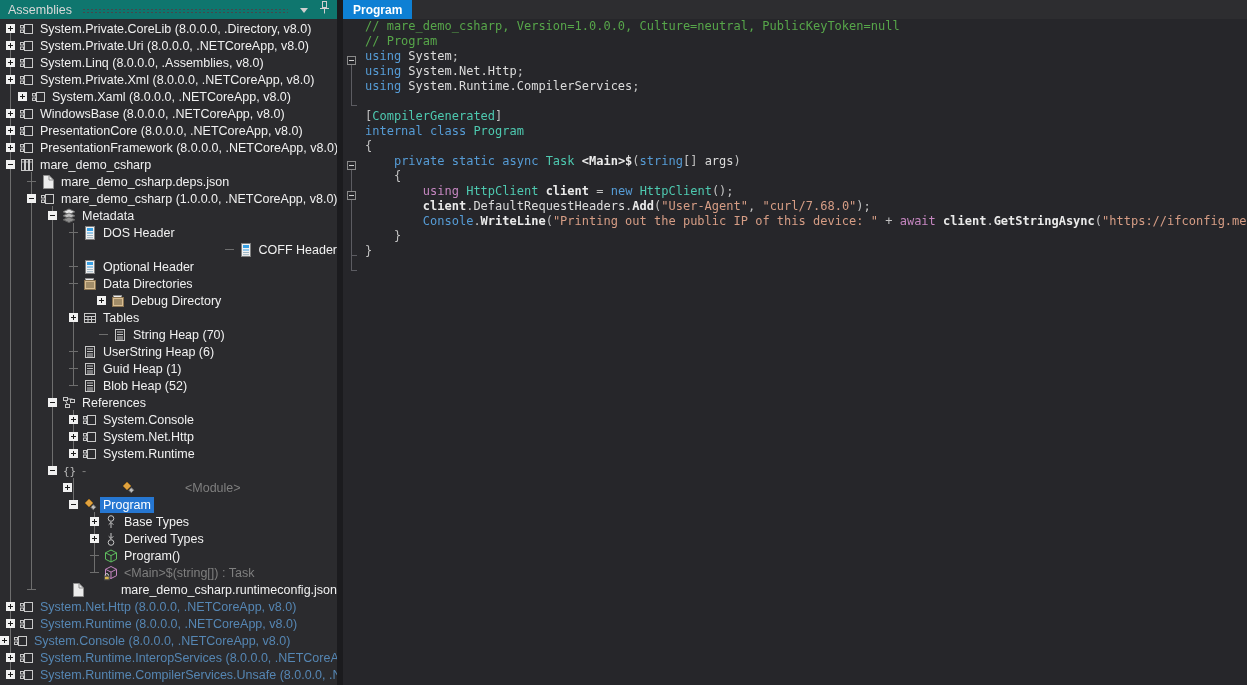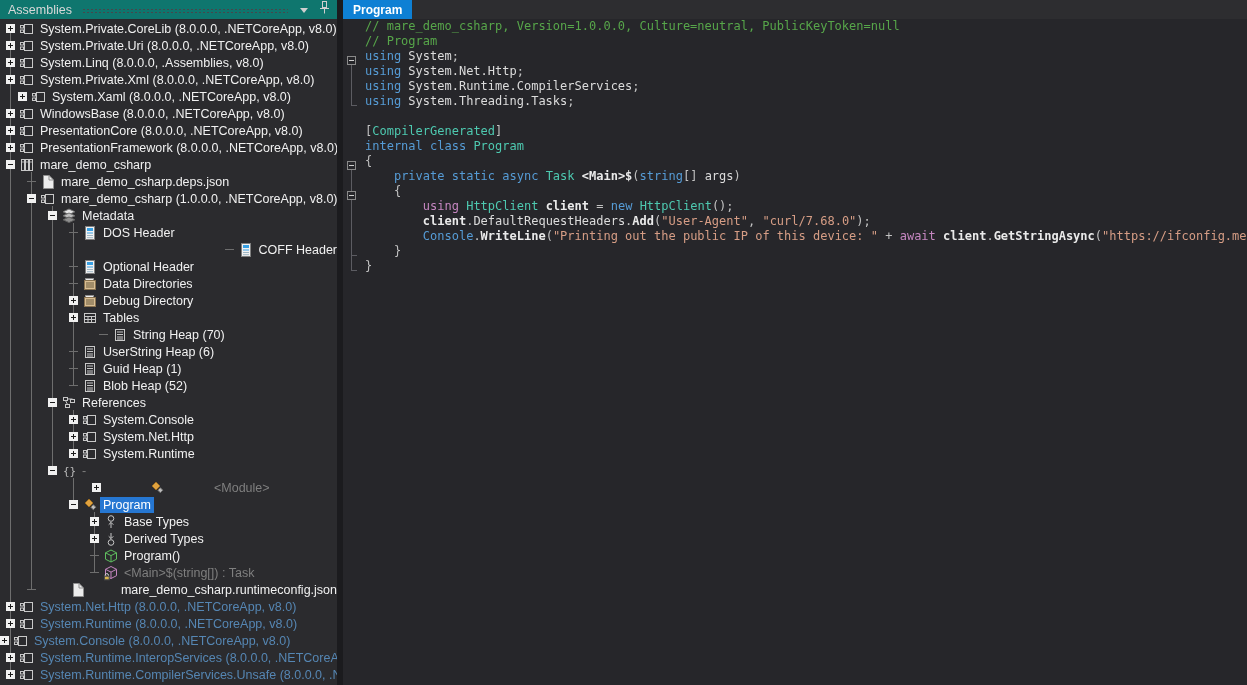--- a/index.html
+++ b/index.html
@@ -75,21 +75,21 @@
     <div id="tree">
         <div class="trow" style="padding-left: 6px;">
           <span class="expbox plus"></span>
           <span class="ticon">
             <svg viewBox="0 0 16 16">
               <rect x="5.5" y="3.5" width="8" height="9" fill="none" stroke="#c8c8c8"></rect>
               <rect x="1.5" y="4.5" width="3" height="2.5" fill="none" stroke="#c8c8c8"></rect>
               <rect x="1.5" y="9" width="3" height="2.5" fill="none" stroke="#c8c8c8"></rect>
             </svg>
           </span>
-          <span class="lbl">System.Private.CoreLib (8.0.0.0, .NETCoreApp, v8.0)</span>
+          <span class="lbl">System.Private.CoreLib (8.0.0.0, .Directory, v8.0)</span>
         </div>
         <div class="trow" style="padding-left: 6px;">
           <span class="expbox plus"></span>
           <span class="ticon">
             <svg viewBox="0 0 16 16">
               <rect x="5.5" y="3.5" width="8" height="9" fill="none" stroke="#c8c8c8"></rect>
               <rect x="1.5" y="4.5" width="3" height="2.5" fill="none" stroke="#c8c8c8"></rect>
               <rect x="1.5" y="9" width="3" height="2.5" fill="none" stroke="#c8c8c8"></rect>
             </svg>
           </span>
@@ -252,21 +252,21 @@
             <svg viewBox="0 0 16 16">
               <rect x="3.5" y="2.5" width="8" height="4" fill="#efefef" stroke="#8f8f8f"></rect>
               <rect x="2.5" y="4.5" width="11" height="9" fill="#d9be93" stroke="#8a7350"></rect>
               <rect x="4" y="6.5" width="8" height="1" fill="#6b5a3f"></rect>
               <rect x="4" y="8.5" width="8" height="1" fill="#6b5a3f"></rect>
               <rect x="4" y="10.5" width="8" height="1" fill="#6b5a3f"></rect>
             </svg>
           </span>
           <span class="lbl">Data Directories</span>
         </div>
-        <div class="trow" style="padding-left: 69px;">
+        <div class="trow" style="padding-left: 69px; margin-left: 28px;">
           <span class="expbox plus"></span>
           <span class="ticon">
             <svg viewBox="0 0 16 16">
               <rect x="3.5" y="2.5" width="8" height="4" fill="#efefef" stroke="#8f8f8f"></rect>
               <rect x="2.5" y="4.5" width="11" height="9" fill="#d9be93" stroke="#8a7350"></rect>
               <rect x="4" y="6.5" width="8" height="1" fill="#6b5a3f"></rect>
               <rect x="4" y="8.5" width="8" height="1" fill="#6b5a3f"></rect>
               <rect x="4" y="10.5" width="8" height="1" fill="#6b5a3f"></rect>
             </svg>
           </span>
@@ -369,21 +369,21 @@
         </div>
         <div class="trow gray" style="padding-left: 48px;">
           <span class="expbox minus"></span>
           <span class="ticon">
             <svg viewBox="0 0 16 16">
               <text x="2" y="12" font-size="11" fill="#b8b8b8" font-family="DejaVu Sans Mono,monospace">{}</text>
             </svg>
           </span>
           <span class="lbl">-</span>
         </div>
-        <div class="trow gray" style="padding-left: 92px; gap: 44px;">
+        <div class="trow gray" style="padding-left: 63px; gap: 44px;">
           <span class="expbox plus"></span>
           <span class="ticon">
             <svg viewBox="0 0 16 16">
               <path d="M3 6 L7 2 11 6 7 10 Z" fill="#e0a23f" stroke="#9a6b20"></path>
               <path d="M8.8 10.2 L11.3 7.7 13.8 10.2 11.3 12.7 Z" fill="#bdbdbd" stroke="#6f6f6f"></path>
               <path d="M8.5 8.5 L9.8 9.6" stroke="#9a6b20"></path>
             </svg>
           </span>
           <span class="lbl">&lt;Module&gt;</span>
         </div>
@@ -518,21 +518,20 @@
   <main id="right">
     <div id="tabbar">
       <div class="tab">Program</div>
     </div>
     <div id="code">
         <div class="codeline"><span class="tok-cmt">// mare_demo_csharp, Version=1.0.0.0, Culture=neutral, PublicKeyToken=null</span></div>
         <div class="codeline"><span class="tok-cmt">// Program</span></div>
         <div class="codeline"><span class="tok-kw">using</span><span class="tok-pl"> System</span><span class="tok-pu">;</span></div>
         <div class="codeline"><span class="tok-kw">using</span><span class="tok-pl"> System.Net.Http</span><span class="tok-pu">;</span></div>
         <div class="codeline"><span class="tok-kw">using</span><span class="tok-pl"> System.Runtime.CompilerServices</span><span class="tok-pu">;</span></div>
-        <div class="codeline"><span class="tok-kw">using</span><span class="tok-pl"> System.Threading.Tasks</span><span class="tok-pu">;</span></div>
         <div class="codeline"></div>
         <div class="codeline"><span class="tok-pu">[</span><span class="tok-type">CompilerGenerated</span><span class="tok-pu">]</span></div>
         <div class="codeline"><span class="tok-kw">internal class </span><span class="tok-type">Program</span></div>
         <div class="codeline"><span class="tok-pu">{</span></div>
         <div class="codeline"><span class="tok-pl">    </span><span class="tok-kw">private static async </span><span class="tok-type">Task</span><span class="tok-pl"> </span><span class="tok-meth">&lt;Main&gt;$</span><span class="tok-pu">(</span><span class="tok-kw">string</span><span class="tok-pu">[] </span><span class="tok-pl">args</span><span class="tok-pu">)</span></div>
         <div class="codeline"><span class="tok-pl">    </span><span class="tok-pu">{</span></div>
         <div class="codeline"><span class="tok-pl">        </span><span class="tok-ctrl">using</span><span class="tok-pl"> </span><span class="tok-type">HttpClient</span><span class="tok-pl"> </span><span class="tok-local">client</span><span class="tok-pl"> </span><span class="tok-pu">=</span><span class="tok-pl"> </span><span class="tok-kw">new</span><span class="tok-pl"> </span><span class="tok-type">HttpClient</span><span class="tok-pu">();</span></div>
         <div class="codeline"><span class="tok-pl">        </span><span class="tok-local">client</span><span class="tok-pu">.</span><span class="tok-pl">DefaultRequestHeaders</span><span class="tok-pu">.</span><span class="tok-meth">Add</span><span class="tok-pu">(</span><span class="tok-str">"User-Agent"</span><span class="tok-pu">, </span><span class="tok-str">"curl/7.68.0"</span><span class="tok-pu">);</span></div>
         <div class="codeline"><span class="tok-pl">        </span><span class="tok-stype">Console</span><span class="tok-pu">.</span><span class="tok-meth">WriteLine</span><span class="tok-pu">(</span><span class="tok-str">"Printing out the public IP of this device: "</span><span class="tok-pl"> </span><span class="tok-pu">+</span><span class="tok-pl"> </span><span class="tok-ctrl">await</span><span class="tok-pl"> </span><span class="tok-local">client</span><span class="tok-pu">.</span><span class="tok-meth">GetStringAsync</span><span class="tok-pu">(</span><span class="tok-str">"https://ifconfig.me"</span></div>
         <div class="codeline"><span class="tok-pl">    </span><span class="tok-pu">}</span></div>

